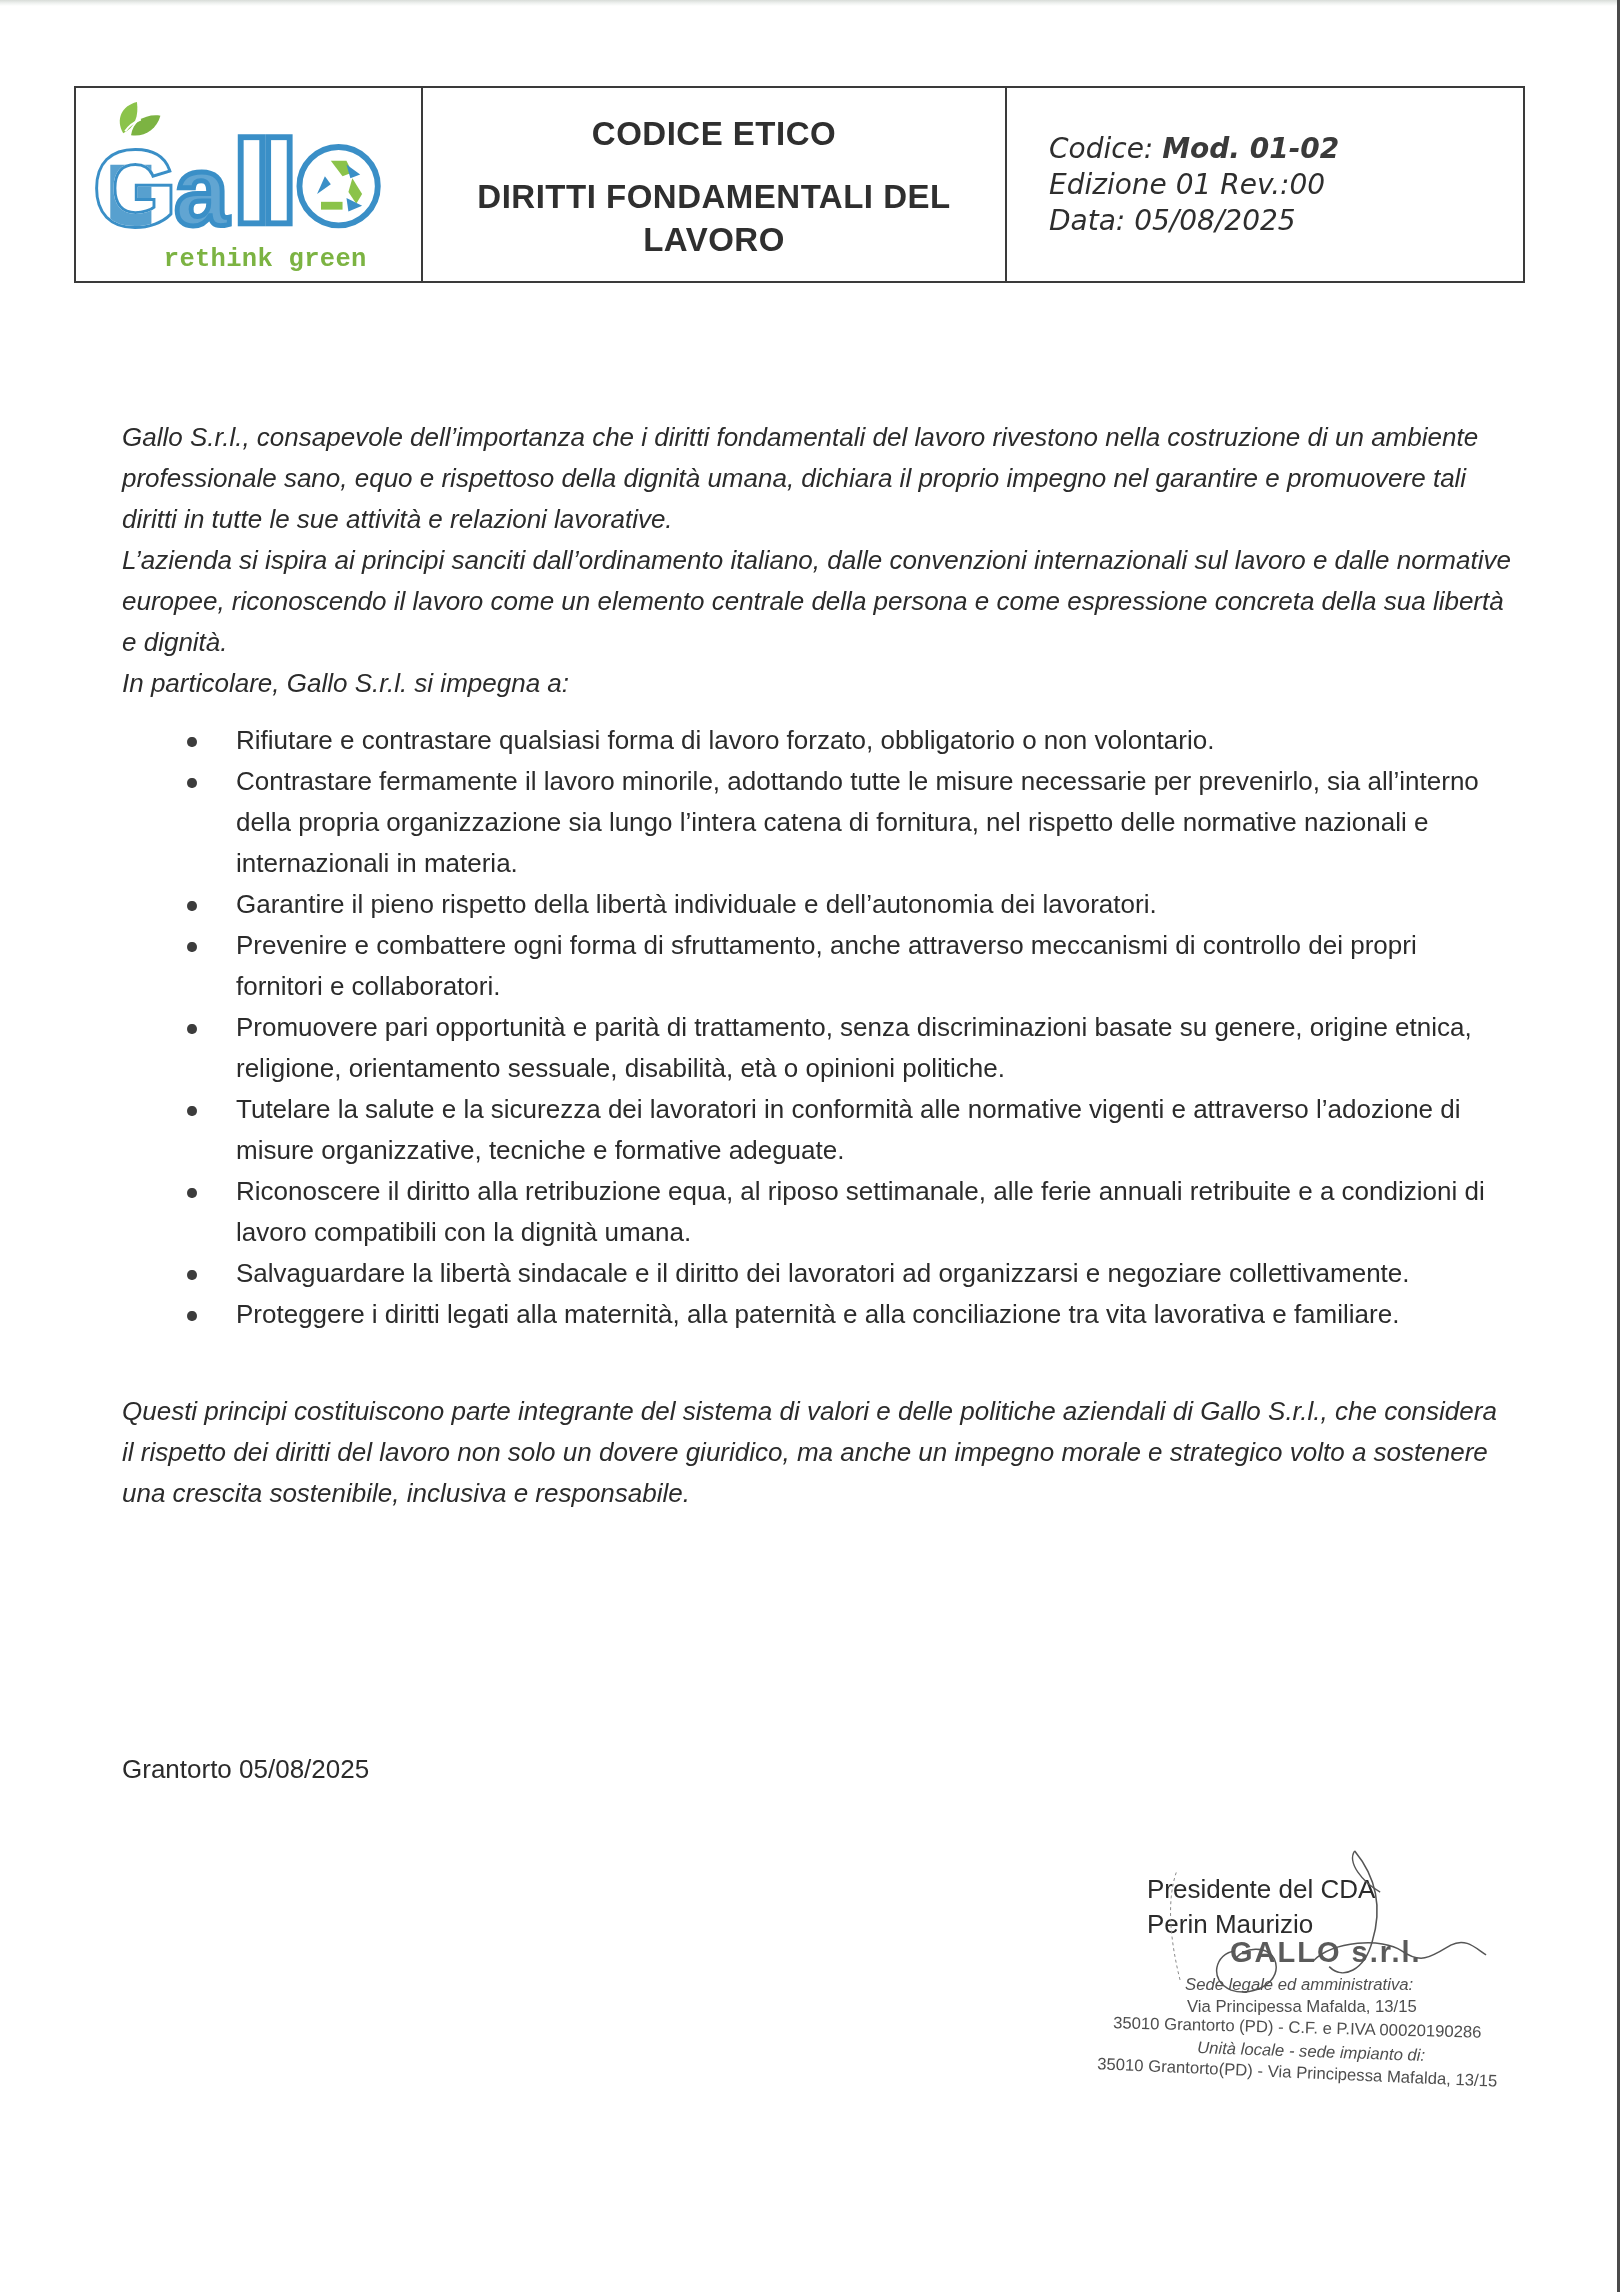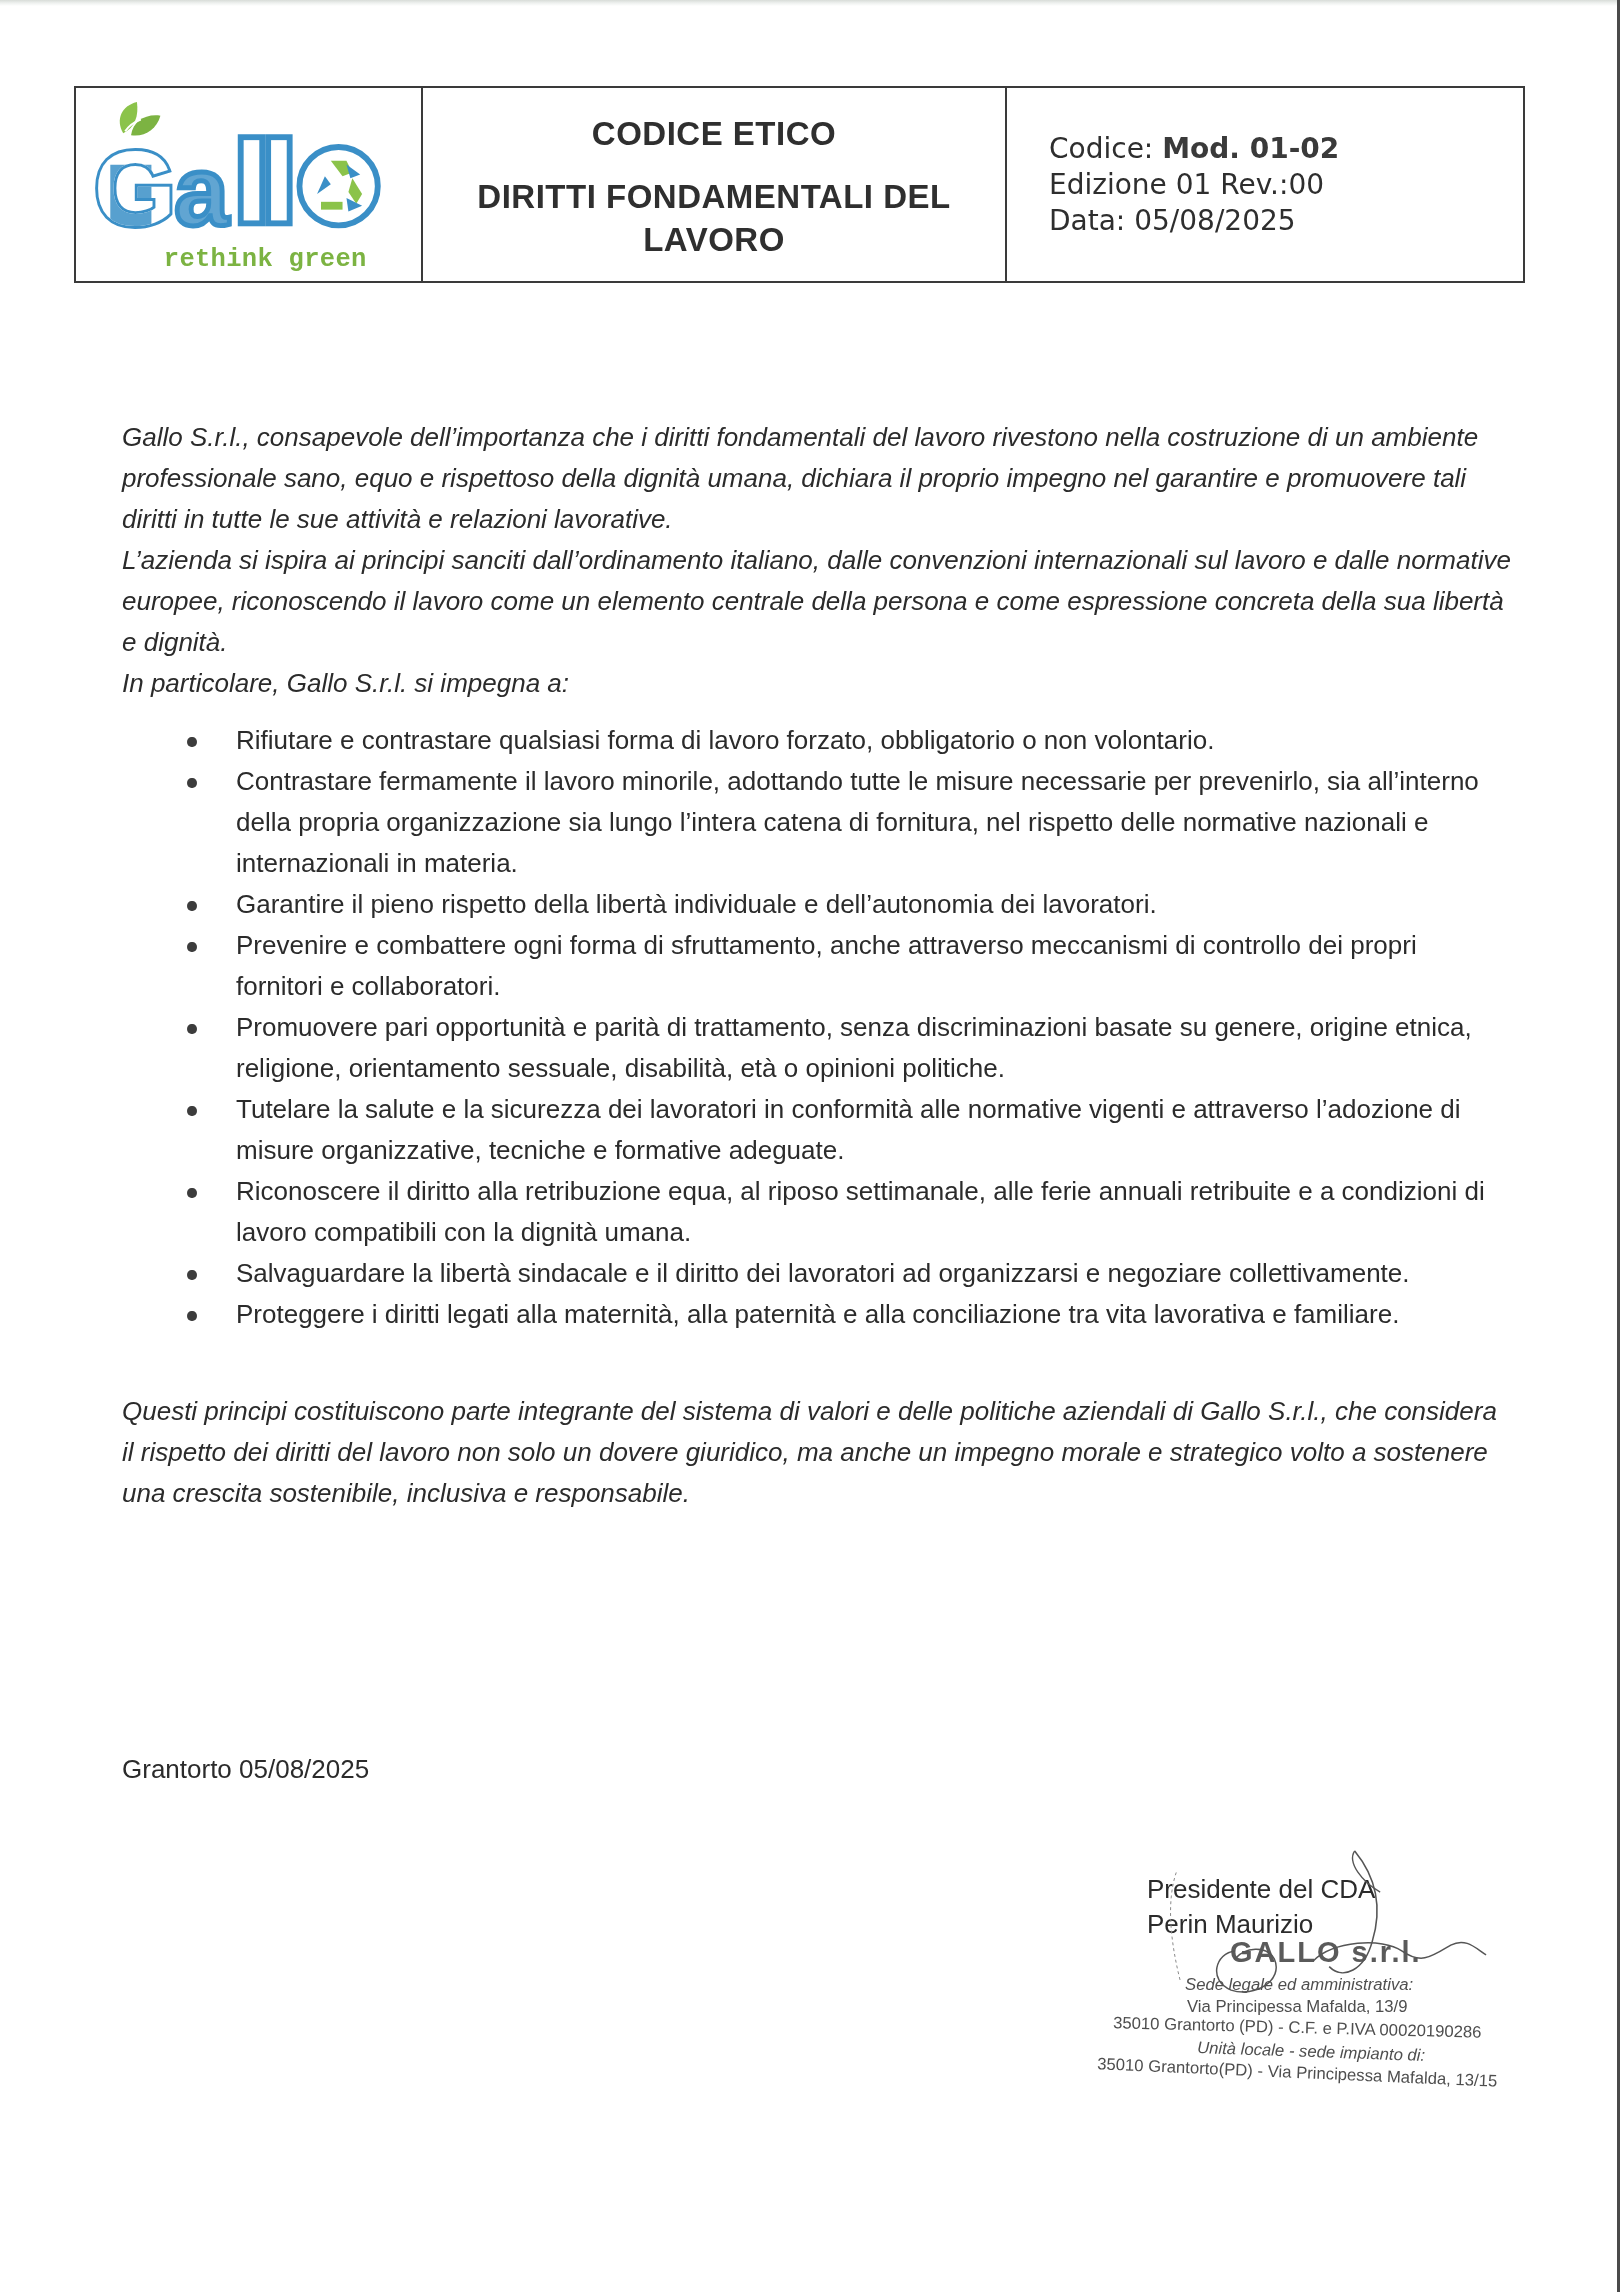--- a/index.html
+++ b/index.html
@@ -58,20 +58,21 @@
       padding-top: 3.9px;
     }
     .cell-meta {
       flex: 1;
       box-sizing: border-box;
       padding: 43px 0 0 42px;
       font-family: "DejaVu Sans", sans-serif;
       font-size: 28px;
       line-height: 36px;
       color: #2e2e2e;
+      font-style: italic;
     }
     .cell-meta .meta-bold {
       font-weight: bold;
       color: #3a3a3a;
     }
     .title-line {
       font-family: "Liberation Sans", sans-serif;
       font-weight: bold;
       font-size: 33px;
       color: #2f2f2f;
@@ -295,21 +296,21 @@
 <div class="place-date">Grantorto 05/08/2025</div>
 
 <div class="sign-block">
   <div>Presidente del CDA</div>
   <div>Perin Maurizio</div>
 </div>
 
 <div class="stamp">
   <div class="stamp-company">GALLO s.r.l.</div>
   <div class="stamp-line it" style="left:92px; top:39px;">Sede legale ed amministrativa:</div>
-  <div class="stamp-line" style="left:94px; top:61px;">Via Principessa Mafalda, 13/9</div>
+  <div class="stamp-line" style="left:94px; top:61px;">Via Principessa Mafalda, 13/15</div>
   <div class="stamp-line" style="left:19.6px; top:82px; transform: rotate(1.5deg);">35010 Grantorto (PD) - C.F. e P.IVA 00020190286</div>
   <div class="stamp-line it" style="left:104px; top:106px; transform: rotate(2deg);">Unità locale - sede impianto di:</div>
   <div class="stamp-line" style="left:3.9px; top:127px; transform: rotate(2.5deg);">35010 Grantorto(PD) - Via Principessa Mafalda, 13/15</div>
 </div>
 
 <svg class="signature-svg" viewBox="0 0 360 160">
   <path d="M222 8 C240 30, 252 60, 240 100 C232 130, 210 140, 196 126" stroke="#555" stroke-width="1.6" fill="none"></path>
   <path d="M222 8 C214 20, 230 40, 248 50" stroke="#555" stroke-width="1.4" fill="none"></path>
   <path d="M40 30 C30 60, 34 100, 44 140" stroke="#888" stroke-width="1" fill="none" stroke-dasharray="3 3"></path>
   <path d="M100 110 C80 112, 72 140, 96 150 C120 158, 150 140, 140 118 C132 104, 110 106, 100 118" stroke="#555" stroke-width="1.5" fill="none"></path>

